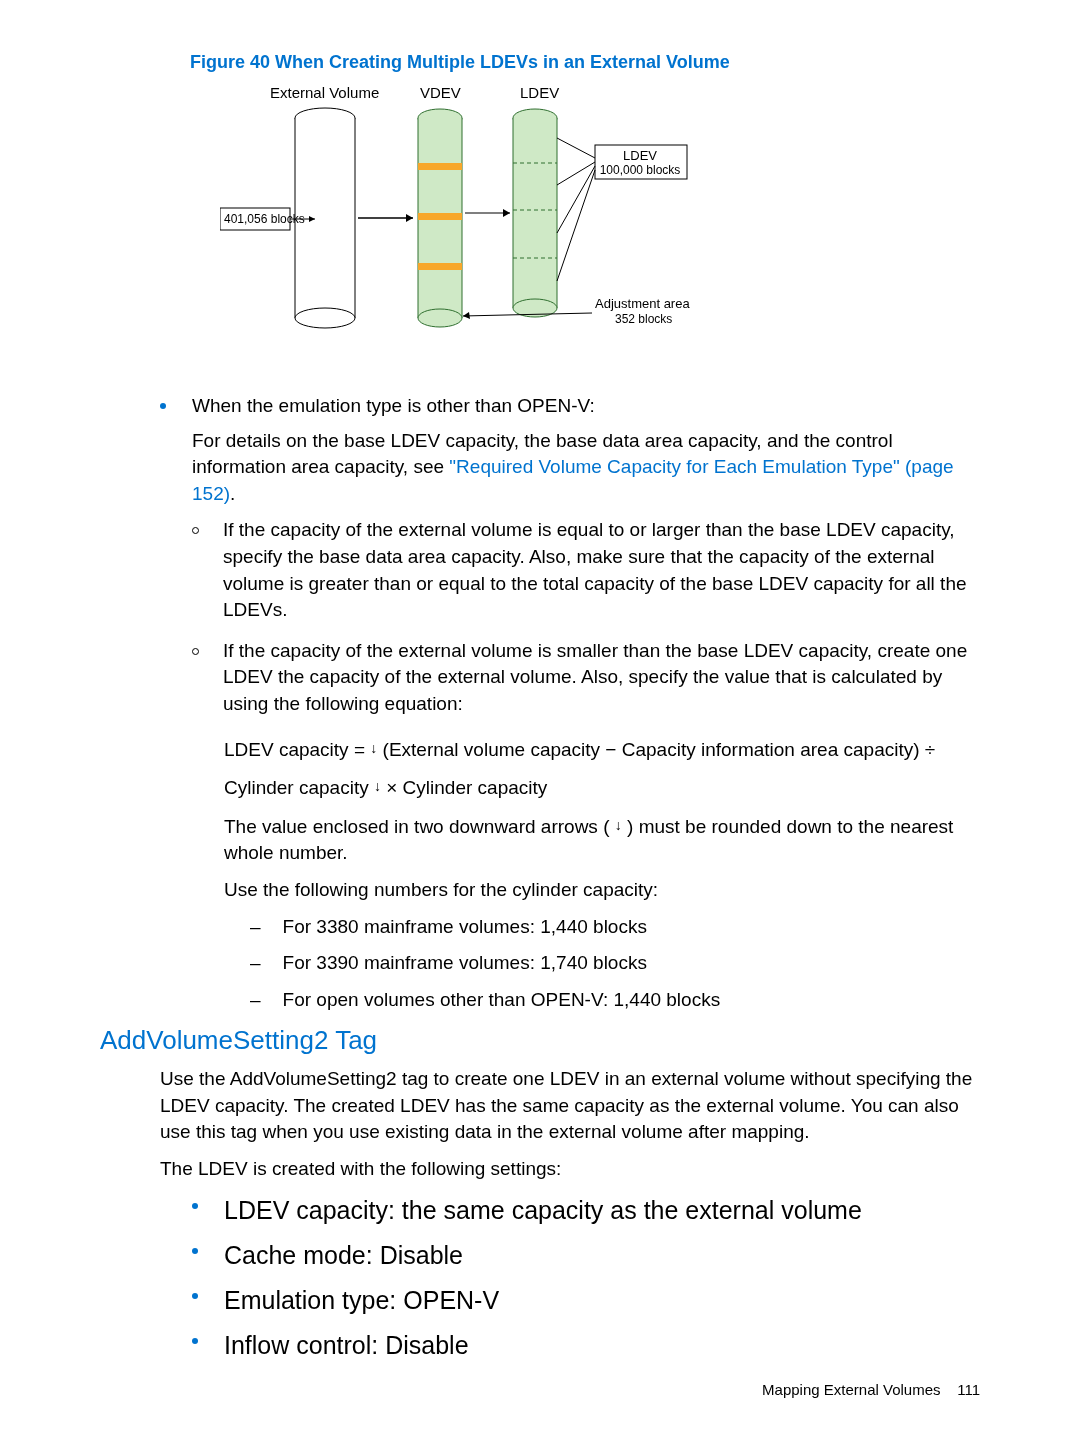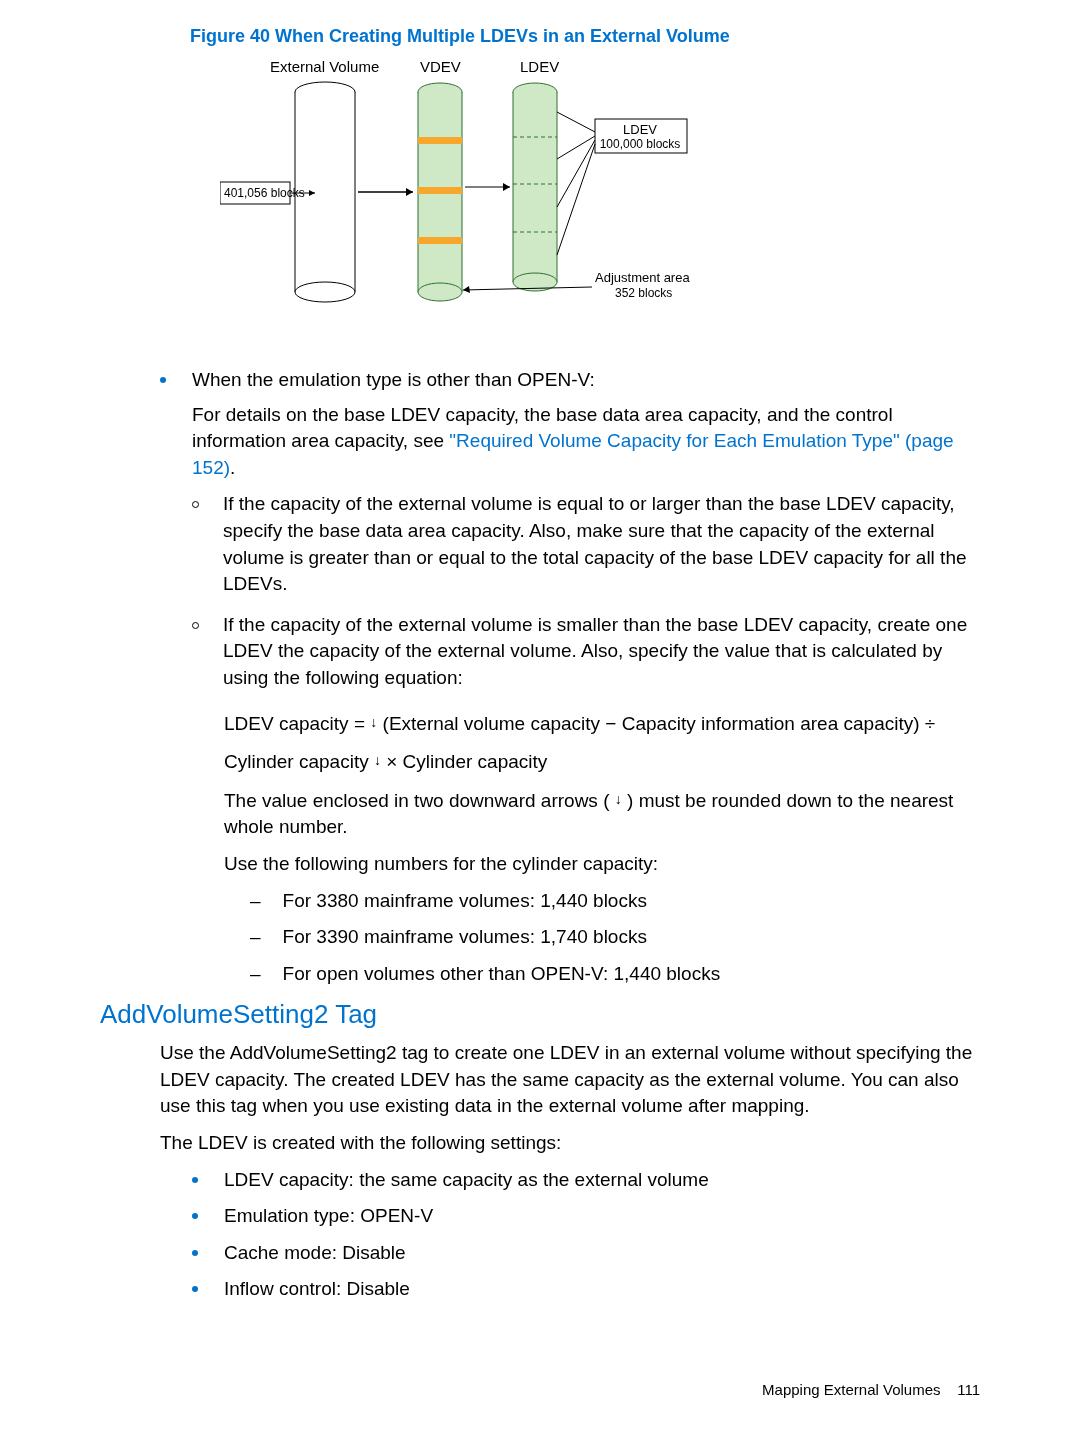--- a/index.html
+++ b/index.html
@@ -7,21 +7,21 @@
     padding: 0;
     background: #ffffff;
     font-family: Arial, Helvetica, sans-serif;
     color: #000000;
     width: 1080px;
     height: 1438px;
     position: relative;
     box-sizing: border-box;
   }
   .page {
-    padding: 26px 100px 40px 100px;
+    padding: 52px 100px 40px 100px;
   }
   .figure-title {
     color: #0073cf;
     font-weight: bold;
     font-size: 18px;
     text-align: left;
     margin-left: 90px;
     margin-bottom: 10px;
   }
   .figure-area {
@@ -150,21 +150,21 @@
   .plain-bullet {
     width: 6px;
     height: 6px;
     background: #0073cf;
     border-radius: 50%;
     margin-top: 10px;
     margin-right: 26px;
     flex-shrink: 0;
   }
   .plain-text {
-    font-size: 19px;
+    font-size: 25px;
     line-height: 1.4;
   }
   .footer {
     position: absolute;
     bottom: 40px;
     right: 100px;
     font-size: 15px;
     text-align: center;
   }
 </style>
@@ -304,25 +304,25 @@
   <div class="section-para">Use the AddVolumeSetting2 tag to create one LDEV in an external volume without specifying the LDEV capacity. The created LDEV has the same capacity as the external volume. You can also use this tag when you use existing data in the external volume after mapping.</div>
   <div class="section-para">The LDEV is created with the following settings:</div>
 
   <div class="plain-list">
     <div class="plain-row">
       <div class="plain-bullet"></div>
       <div class="plain-text">LDEV capacity: the same capacity as the external volume</div>
     </div>
     <div class="plain-row">
       <div class="plain-bullet"></div>
-      <div class="plain-text">Emulation type: OPEN-V</div>
+      <div class="plain-text">Cache mode: Disable</div>
     </div>
     <div class="plain-row">
       <div class="plain-bullet"></div>
-      <div class="plain-text">Cache mode: Disable</div>
+      <div class="plain-text">Emulation type: OPEN-V</div>
     </div>
     <div class="plain-row">
       <div class="plain-bullet"></div>
       <div class="plain-text">Inflow control: Disable</div>
     </div>
   </div>
 
 
 </div>
 

